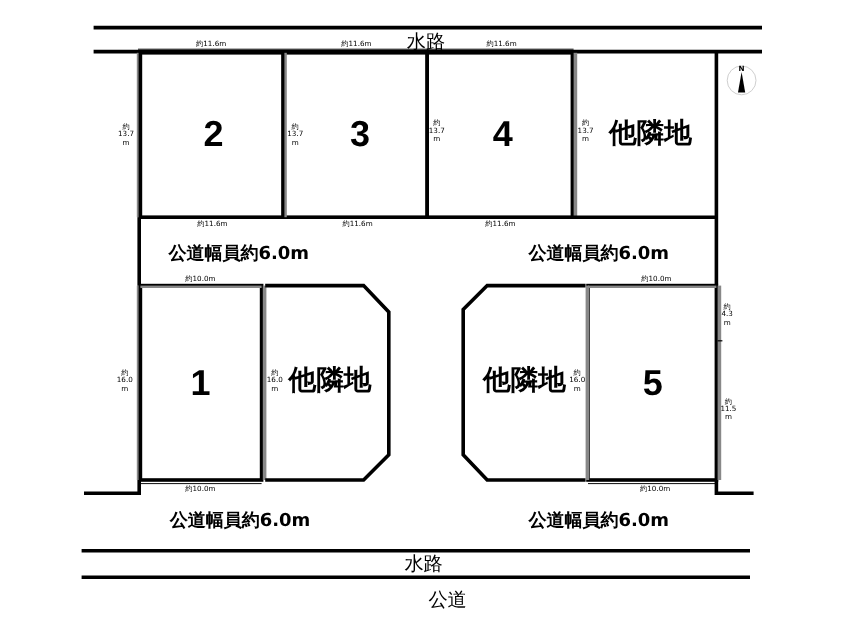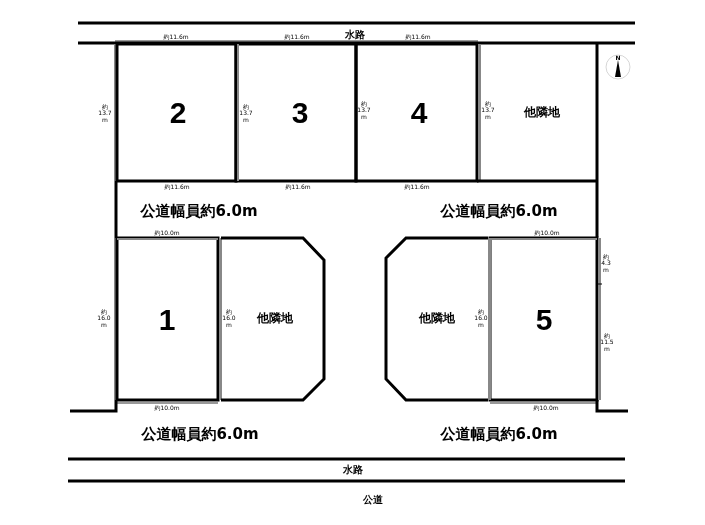--- a/index.html
+++ b/index.html
@@ -3,23 +3,23 @@
 <meta charset="utf-8">
 <style>
   html, body { margin: 0; padding: 0; background: #ffffff; }
   body { width: 705px; height: 525px; overflow: hidden; position: relative;
          font-family: "DejaVu Sans", "Liberation Sans", sans-serif; }
   #canvas { position: absolute; left: 0; top: 0; width: 705px; height: 525px; }
   .lbl { position: absolute; color: #000; white-space: nowrap; line-height: 1; }
   .dim-h { font-size: 6px; transform: translateX(-50%); }
   .dim-v { font-size: 6px; text-align: center; white-space: pre; line-height: 1.05; transform: translate(-50%, -50%); }
   .lot-num { font-size: 30px; font-weight: bold; transform: translate(-50%, -50%); font-family: "Liberation Sans", sans-serif; }
-  .neighbor { font-size: 12px; font-weight: bold; transform: translate(-50%, -50%); letter-spacing: 0px; }
+  .neighbor { font-size: 23px; font-weight: bold; transform: translate(-50%, -50%); letter-spacing: 0px; }
   .road { font-size: 15px; font-weight: bold; transform: translate(-50%, -50%); }
-  .water { font-size: 10px; font-weight: bold; transform: translate(-50%, -50%); }
+  .water { font-size: 16px; font-weight: normal; transform: translate(-50%, -50%); }
   .north-n { font-size: 6px; font-weight: bold; transform: translateX(-50%); }
 </style>
 </head>
 <body>
 
 <svg id="canvas" width="705" height="525" viewBox="0 0 705 525" xmlns="http://www.w3.org/2000/svg">
 
   <line x1="78" y1="23" x2="635" y2="23" stroke="#000" stroke-width="3"></line>
   <line x1="78" y1="43" x2="635" y2="43" stroke="#000" stroke-width="3"></line>
 

